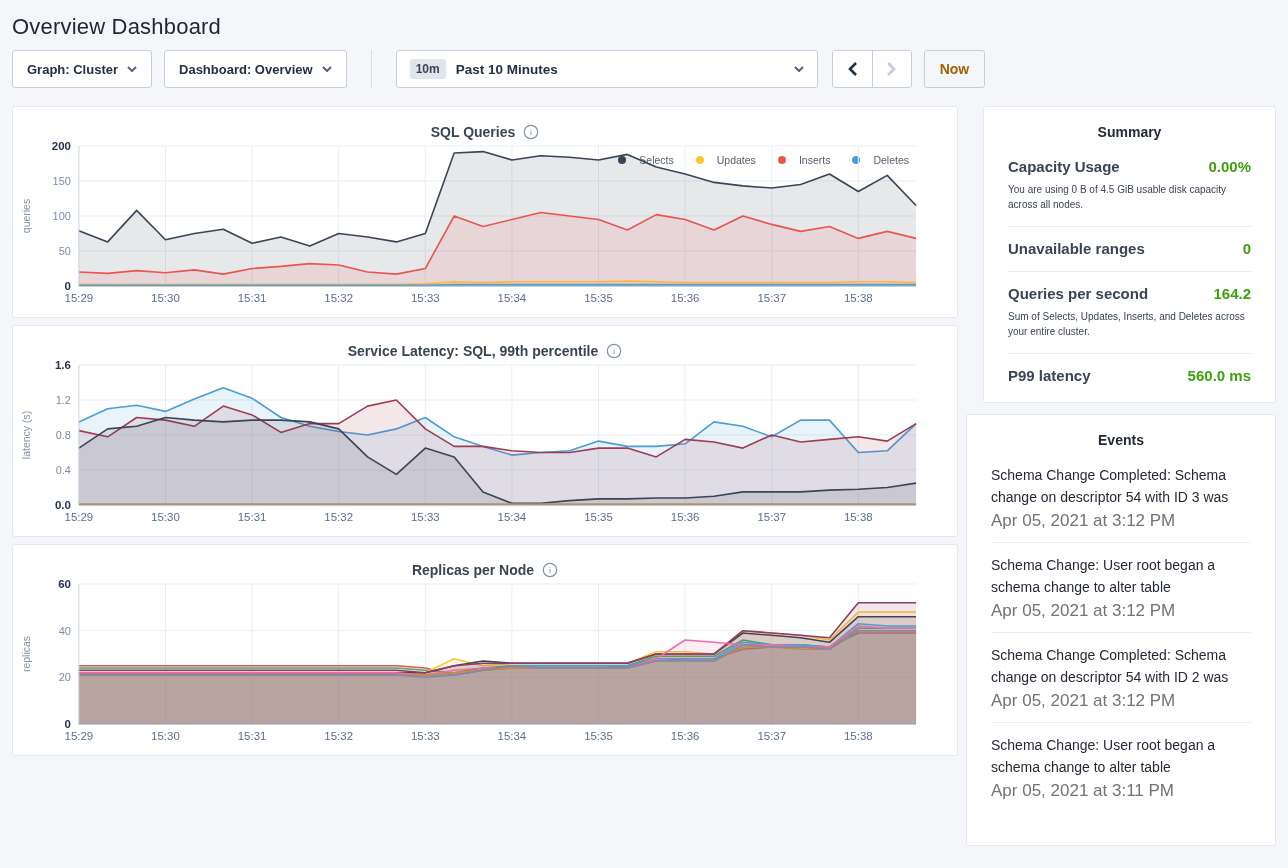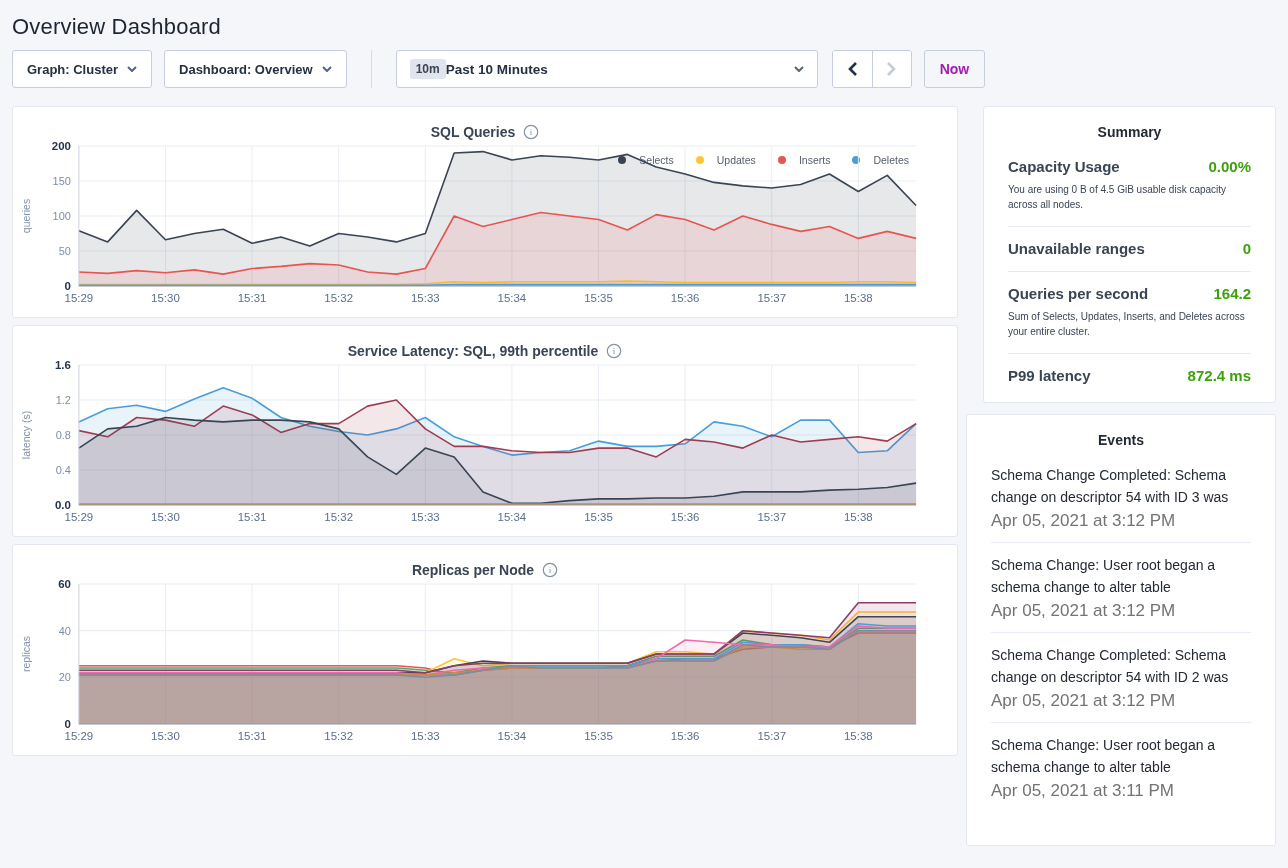--- a/index.html
+++ b/index.html
@@ -18,34 +18,34 @@
   .toolbar { display:flex; align-items:center; gap:12px; margin-bottom:24px; height:26px; }
   .btn {
     height:38px; background:#fff; border:1px solid #c6cede; border-radius:3px;
     display:flex; align-items:center; gap:9px; padding:0 14px;
     font-size:13px; font-weight:700; color:#243044; cursor:pointer;
   }
   .chev { width:10px; height:6px; stroke:#54627e; stroke-width:2; fill:none; }
   .tb-divider { width:1px; height:38px; background:#d6dbe6; margin:0 12px; }
   .time-picker {
     height:38px; width:422px; background:#fff; border:1px solid #c6cede; border-radius:3px;
-    display:flex; align-items:center; padding:0 13px; cursor:pointer;
+    display:flex; align-items:center; gap:10px; padding:0 13px; cursor:pointer;
   }
   .time-badge { background:#e0e4ed; border-radius:3px; padding:3px 6px; font-size:12px; font-weight:700; color:#394455; }
   .time-label { font-size:13.5px; font-weight:700; color:#243044; }
   .time-picker .chev { margin-left:auto; }
   .arrow-group { display:flex; border:1px solid #c6cede; border-radius:3px; background:#fff; overflow:hidden; margin-left:2px; }
   .arrow-btn { width:39px; height:36px; display:flex; align-items:center; justify-content:center; background:#fff; border:none; cursor:pointer; }
   .arrow-btn + .arrow-btn { border-left:1px solid #c6cede; }
   .arrow-glyph { width:9px; height:14px; fill:none; stroke-width:2.6; }
   .arrow-prev .arrow-glyph { stroke:#243044; }
   .arrow-next .arrow-glyph { stroke:#c5ccd9; }
   .now-btn {
     height:38px; border:1px solid #c6cede; border-radius:3px; background:transparent;
-    padding:0 15px; font-size:14px; font-weight:700; color:#a21caf; cursor:default;
+    padding:0 15px; font-size:14px; font-weight:700; color:#a16207; cursor:default;
   }
 
   
   .content { display:flex; gap:8px; align-items:flex-start; }
   .charts-col { flex:1; min-width:0; display:flex; flex-direction:column; gap:7px; }
   .side-col { width:310px; display:flex; flex-direction:column; gap:11px; height:740px; }
 
   .panel { background:#fff; border:1px solid #e2e7f0; border-radius:3px; }
 
   
@@ -346,21 +346,21 @@
             <div class="sum-row">
               <div class="sum-head">
                 <span class="sum-label">Queries per second</span>
                 <span class="sum-value">164.2</span>
               </div>
               <div class="sum-desc">Sum of Selects, Updates, Inserts, and Deletes across your entire cluster.</div>
             </div>
             <div class="sum-row">
               <div class="sum-head">
                 <span class="sum-label">P99 latency</span>
-                <span class="sum-value">872.4 ms</span>
+                <span class="sum-value">560.0 ms</span>
               </div>
             </div>
           </div>
       </section>
 
       <section class="panel events-panel">
         <div class="side-title">Events</div>
         <div id="event-items">
             <div class="event-item">
               <div class="event-msg">Schema Change Completed: Schema change on descriptor 54 with ID 3 was</div>

